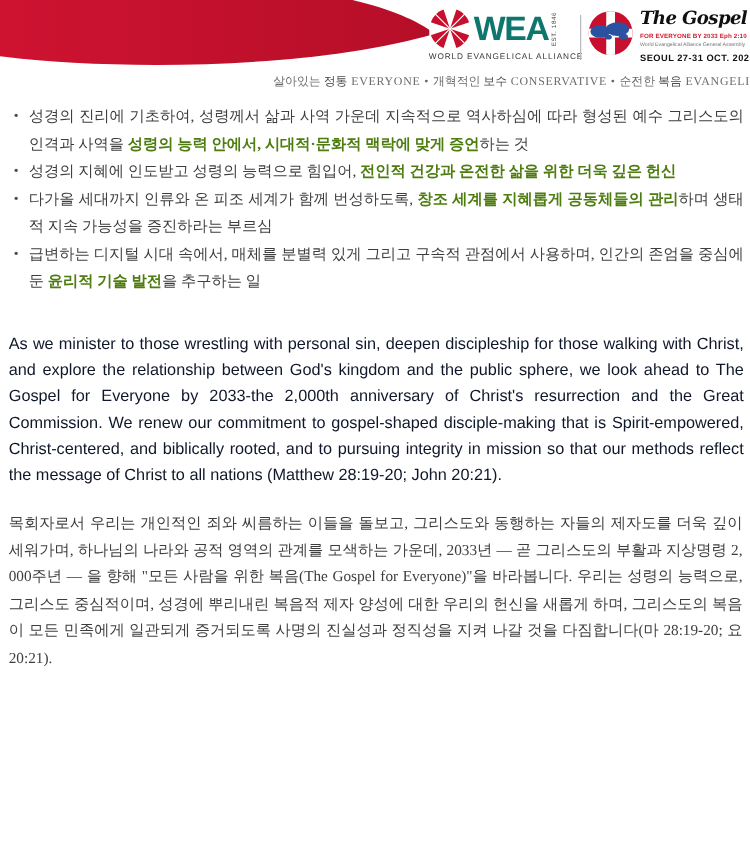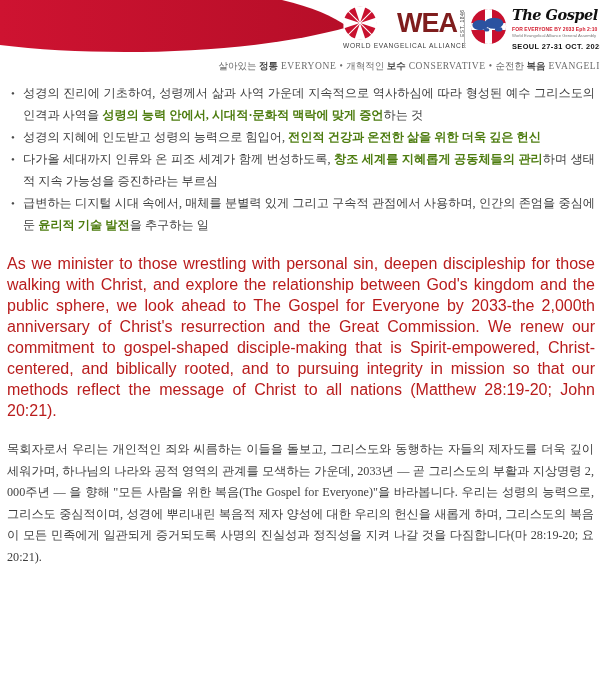--- a/index.html
+++ b/index.html
@@ -9,21 +9,21 @@
     -webkit-font-smoothing:antialiased;
   }
   
   .hdr{position:relative;height:58px;}
   .swoosh{position:absolute;left:0;top:0;width:352px;height:60px;display:block;}
   .wea{position:absolute;left:343px;top:6px;width:118px;}
   .wea-top{display:flex;align-items:center;}
   .wea-globe{width:34px;height:34px;flex:0 0 34px;}
   .wea-acronym{
     font-family:"Liberation Sans","DejaVu Sans",sans-serif;font-weight:700;
-    font-size:27px;letter-spacing:-1px;color:#7f1d1d;line-height:1;margin-left:20px;
+    font-size:27px;letter-spacing:-1px;color:#0f766e;line-height:1;margin-left:2px;
   }
   .wea-est{
     writing-mode:vertical-rl;transform:rotate(180deg);font-family:"Liberation Sans",sans-serif;
     font-size:5px;letter-spacing:.5px;color:#444;margin-left:2px;height:30px;text-align:center;
   }
   .wea-name{
     font-family:"Liberation Sans","DejaVu Sans",sans-serif;font-size:6.6px;letter-spacing:.72px;
     color:#3a3a3a;margin-top:2px;white-space:nowrap;
   }
   .hdr-divider{position:absolute;left:464px;top:12px;width:1px;height:36px;background:#b9b9b9;}
@@ -43,39 +43,39 @@
   }
   .gospel-event{
     font-family:"Liberation Sans",sans-serif;font-weight:700;font-size:7.4px;color:#111;
     margin-top:4px;letter-spacing:.4px;white-space:nowrap;
   }
   
   .tagline{
     margin-top:2px;text-align:right;white-space:nowrap;font-size:9.5px;color:#6b6b6b;
     font-family:"Liberation Serif","DejaVu Serif",serif;line-height:12px;
   }
-  .tagline .b{font-weight:700;color:#4a4a4a;}
+  .tagline .b{font-weight:400;color:#4a4a4a;}
   .tagline .lat{letter-spacing:.6px;color:#6b6b6b;}
   
   .bullets{
     list-style:none;margin:10px 5px 0 11px;padding:0;
     font-size:12.2px;line-height:22px;color:#3d3d3d;
   }
   .bullets li{
     position:relative;padding-left:12px;text-align:justify;word-break:break-all;
   }
   .bullets li::before{
     content:"\2022";position:absolute;left:0;top:0;font-size:11px;color:#4a4a4a;
   }
   .bullets .bold-seg{font-weight:700;color:#4d7c0f;}
   
   .para{display:block;text-align:justify;}
   .para-en{
-    margin:17px 5px 0 7px;font-family:"Liberation Sans","DejaVu Sans",sans-serif;
-    font-size:16px;line-height:21px;color:#b91c1c;
+    margin:28px 5px 0 7px;font-family:"Liberation Sans","DejaVu Sans",sans-serif;
+    font-size:13px;line-height:21px;color:#0f172a;
   }
   .para-ko{
     margin:18px 6px 0 7px;font-size:12.2px;line-height:21.5px;color:#3d3d3d;word-break:break-all;
   }
 </style>
 </head>
 <body>
 
 <div class="hdr">
 

